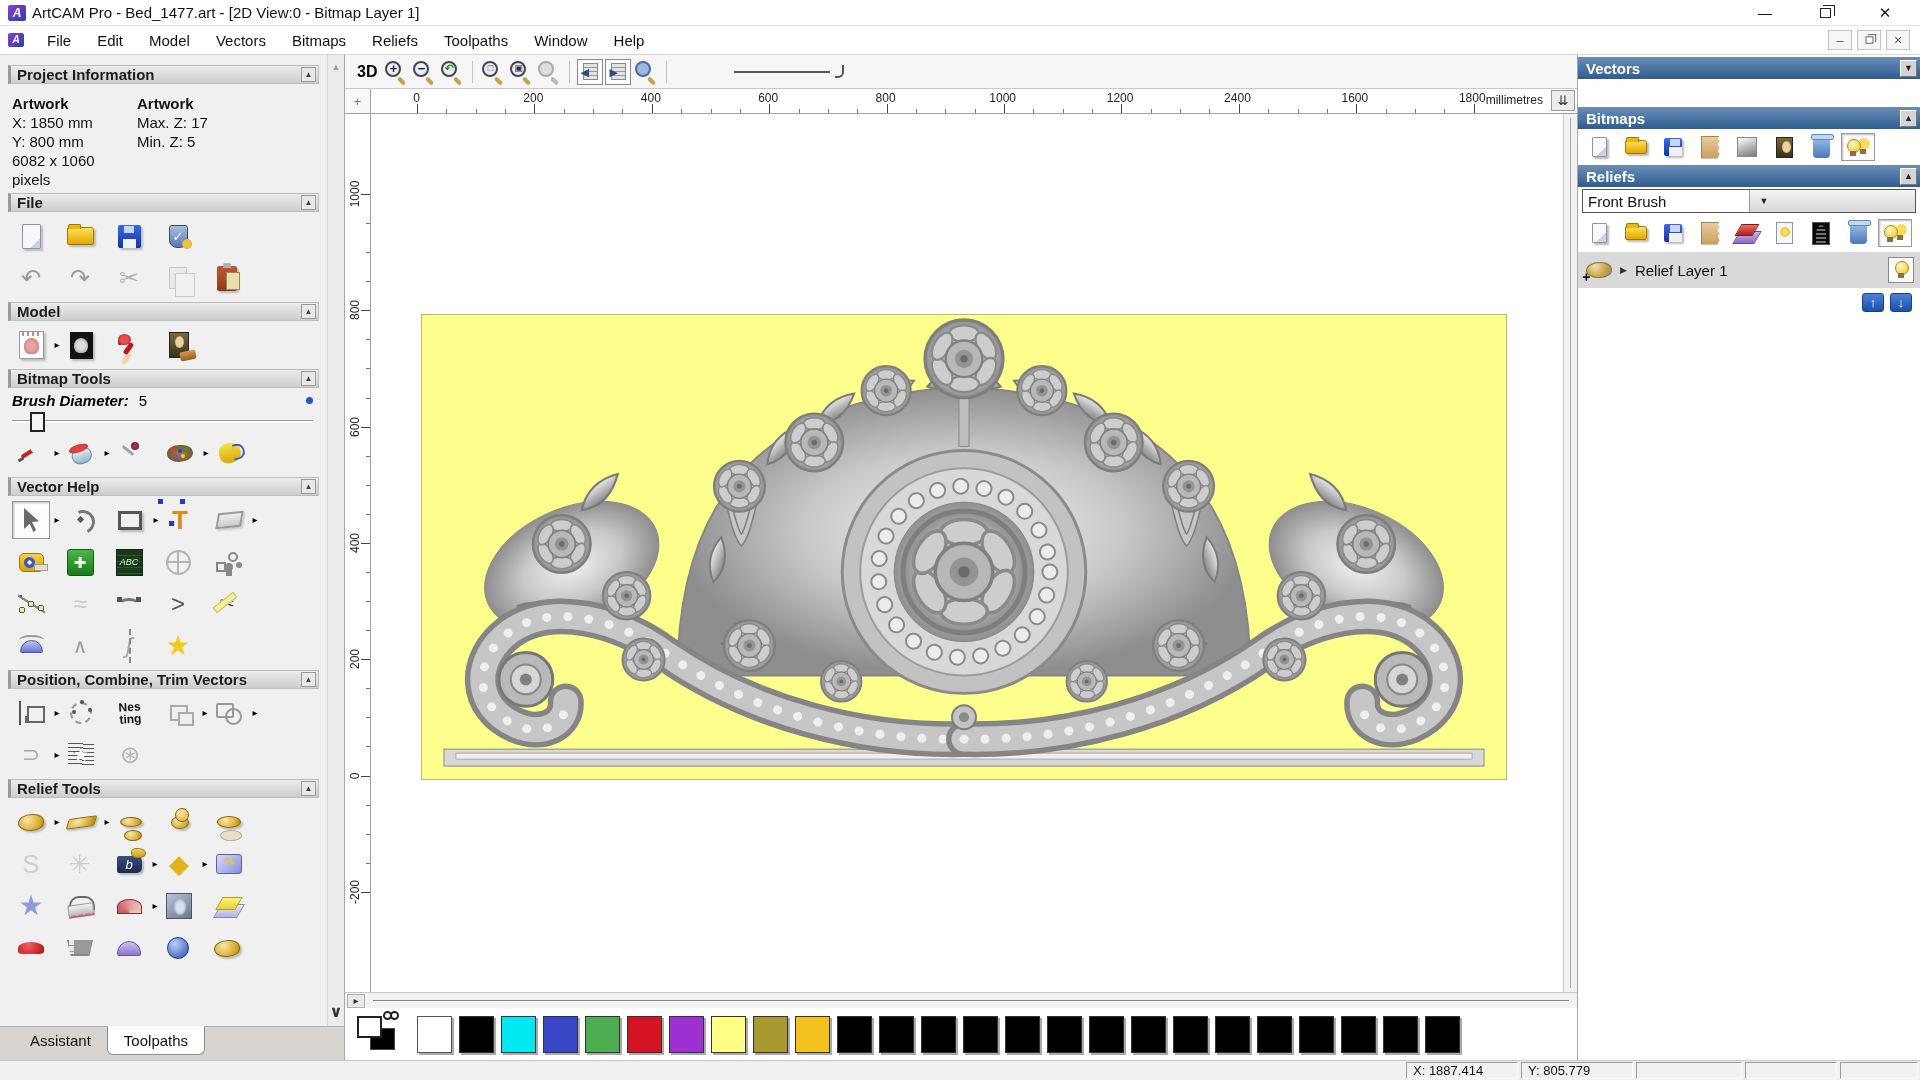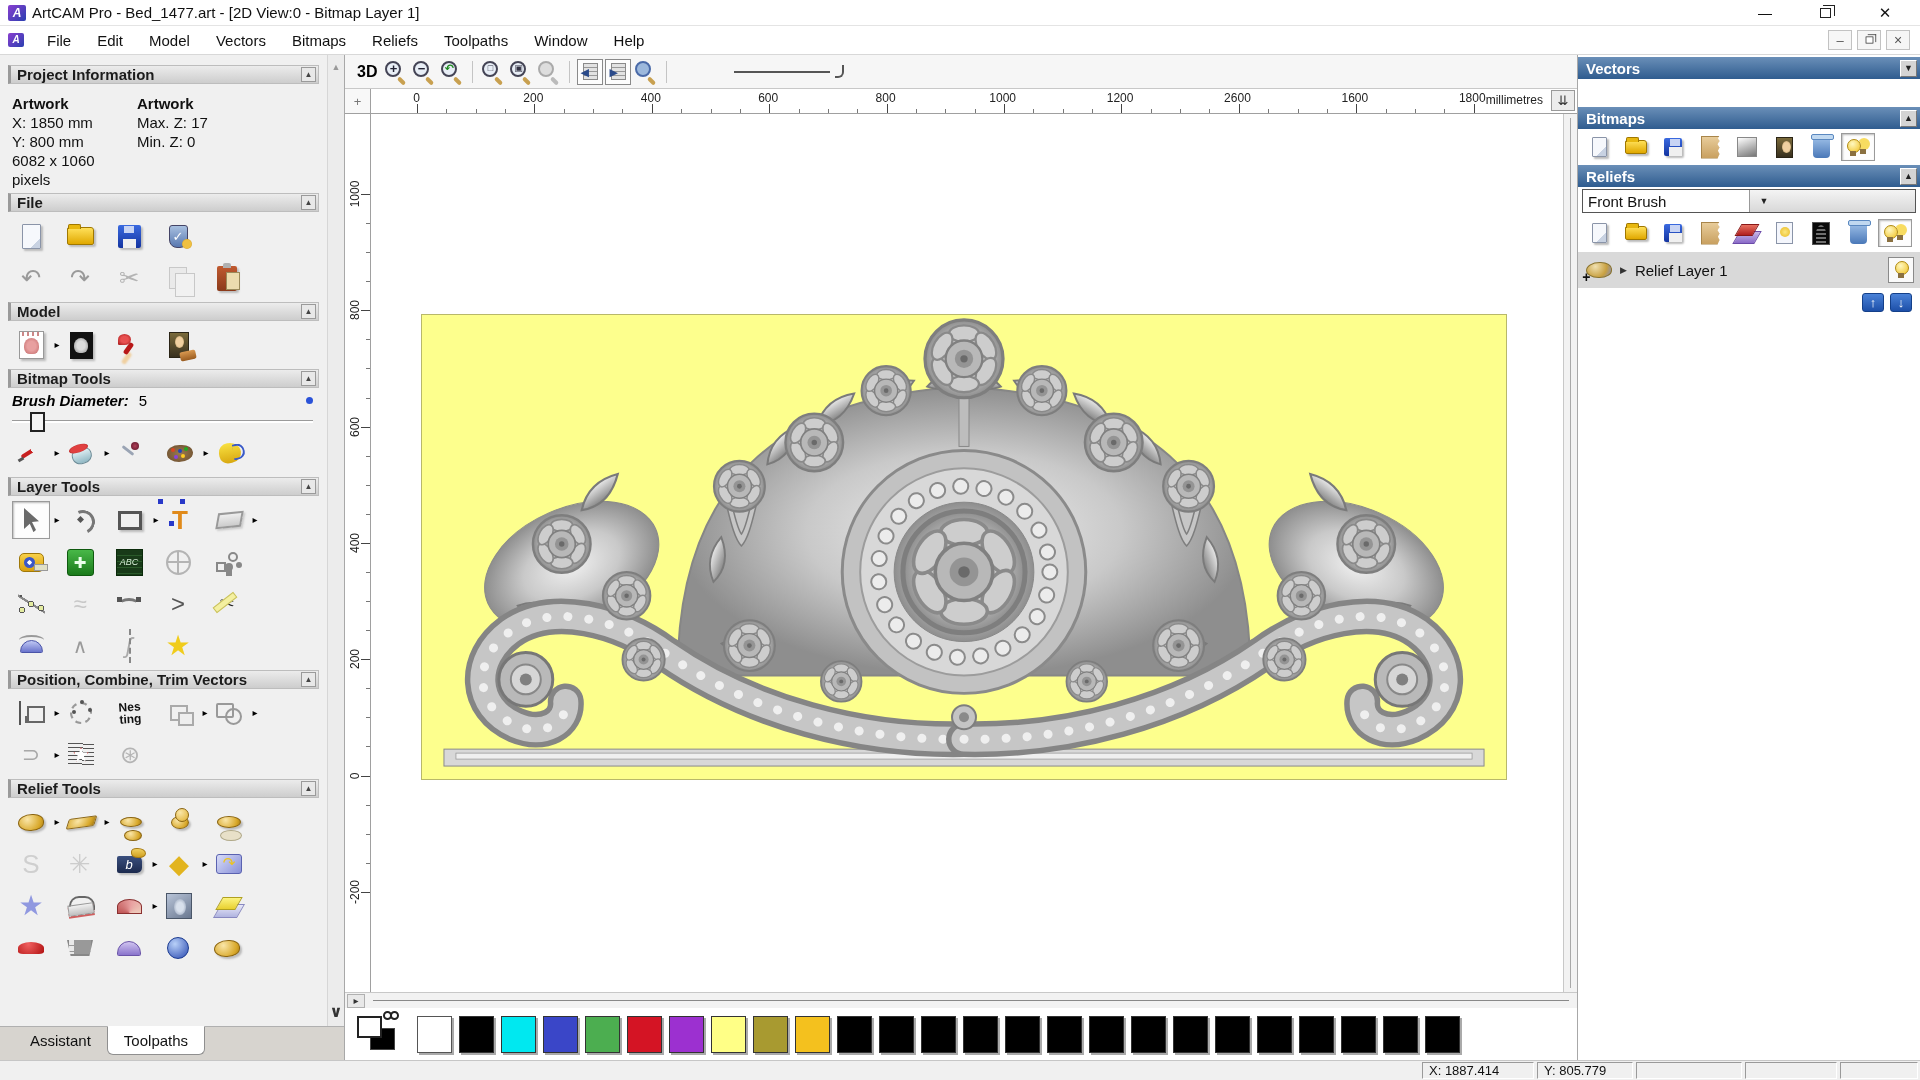--- a/index.html
+++ b/index.html
@@ -299,21 +299,21 @@
       <div class="info">
         <div class="col1">
           <div class="lbl">Artwork</div>
           <div>X: 1850 mm</div>
           <div>Y: 800 mm</div>
           <div>6082 x 1060 pixels</div>
         </div>
         <div>
           <div class="lbl">Artwork</div>
           <div>Max. Z: 17</div>
-          <div>Min. Z: 0</div>
+          <div>Min. Z: 5</div>
         </div>
       </div>
 
       <div class="hdr">
         <b>File</b>
         <span class="hbtn gi" style="color: rgb(68, 68, 68); font-size: 8px;">▲</span>
       </div>
       <div class="toolrow">
         <span class="tl">
             <i class="i-doc"></i>
@@ -400,21 +400,21 @@
         <span class="tl">
             <i class="i-palette"></i>
           </span>
         <span class="fly gi" style="color: rgb(0, 0, 0); font-size: 10px;">▸</span>
         <span class="tl">
             <i class="i-fill"></i>
           </span>
       </div>
 
       <div class="hdr">
-        <b>Layer Tools</b>
+        <b>Vector Help</b>
         <span class="hbtn gi" style="color: rgb(68, 68, 68); font-size: 8px;">▲</span>
       </div>
       <div class="toolrow">
         <span class="tl sel">
             <i class="i-cursor"></i>
           </span>
         <span class="fly gi" style="color: rgb(0, 0, 0); font-size: 10px;">▸</span>
         <span class="tl">
             <i class="i-xform"></i>
           </span>
@@ -715,21 +715,21 @@
           <span class="htick-label" style="left: 633px;">1000</span>
           <span class="htick" style="left: 633px;"></span>
           <span class="htick sm" style="left: 662.35px;"></span>
           <span class="htick sm" style="left: 691.7px;"></span>
           <span class="htick sm" style="left: 721.05px;"></span>
           <span class="htick-label" style="left: 750.4px;">1200</span>
           <span class="htick" style="left: 750.4px;"></span>
           <span class="htick sm" style="left: 779.75px;"></span>
           <span class="htick sm" style="left: 809.1px;"></span>
           <span class="htick sm" style="left: 838.45px;"></span>
-          <span class="htick-label" style="left: 867.8px;">2600</span>
+          <span class="htick-label" style="left: 867.8px;">2400</span>
           <span class="htick" style="left: 867.8px;"></span>
           <span class="htick sm" style="left: 897.15px;"></span>
           <span class="htick sm" style="left: 926.5px;"></span>
           <span class="htick sm" style="left: 955.85px;"></span>
           <span class="htick-label" style="left: 985.2px;">1600</span>
           <span class="htick" style="left: 985.2px;"></span>
           <span class="htick sm" style="left: 1014.55px;"></span>
           <span class="htick sm" style="left: 1043.9px;"></span>
           <span class="htick sm" style="left: 1073.25px;"></span>
           <span class="htick-label" style="left: 1102.6px;">1800</span>
@@ -1003,17 +1003,17 @@
     </div>
     <div id="updown">
       <span class="udbtn gi" style="color: rgb(255, 255, 255); font-size: 13px;">↑</span>
       <span class="udbtn gi" style="color: rgb(255, 255, 255); font-size: 13px;">↓</span>
     </div>
   </div>
 </div>
 
 <div id="statusbar">
   <span class="scell" style="width:112px">X: 1887.414</span>
-  <span class="scell" style="width:96px">Y: 805.779</span>
+  <span class="scell" style="width:112px">Y: 805.779</span>
   <span class="scell" style="width:106px"></span>
   <span class="scell" style="width:92px"></span>
   <span class="scell" style="width:78px"></span>
 </div>
 
 </body></html>

